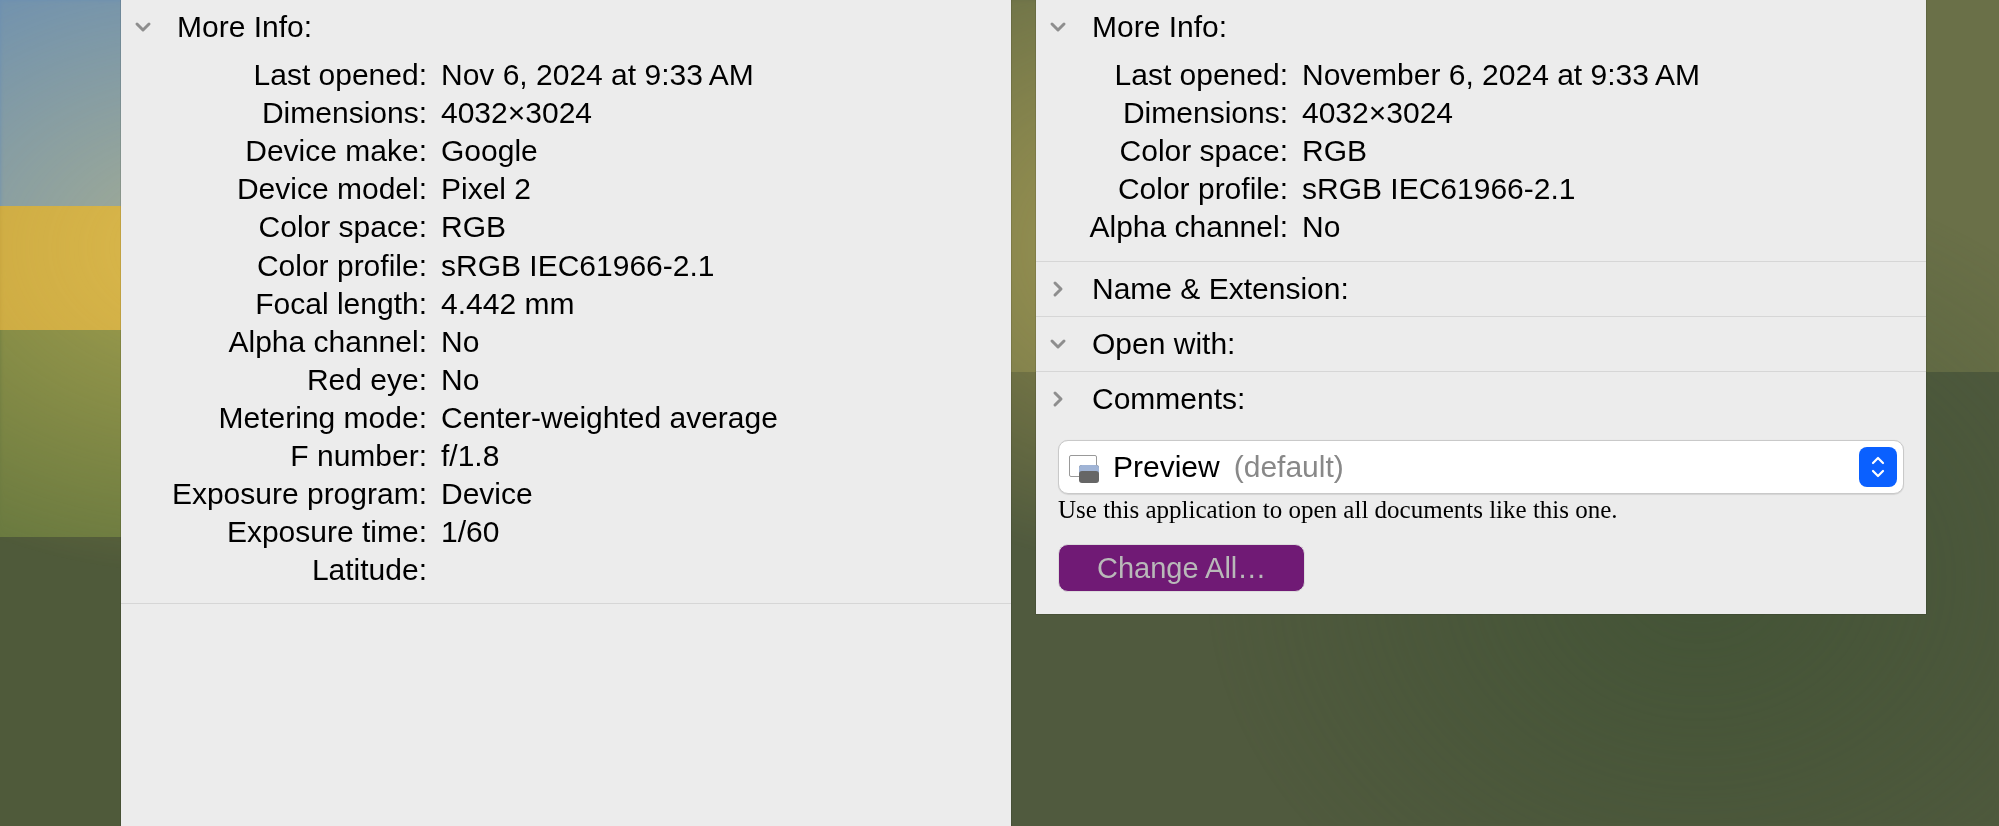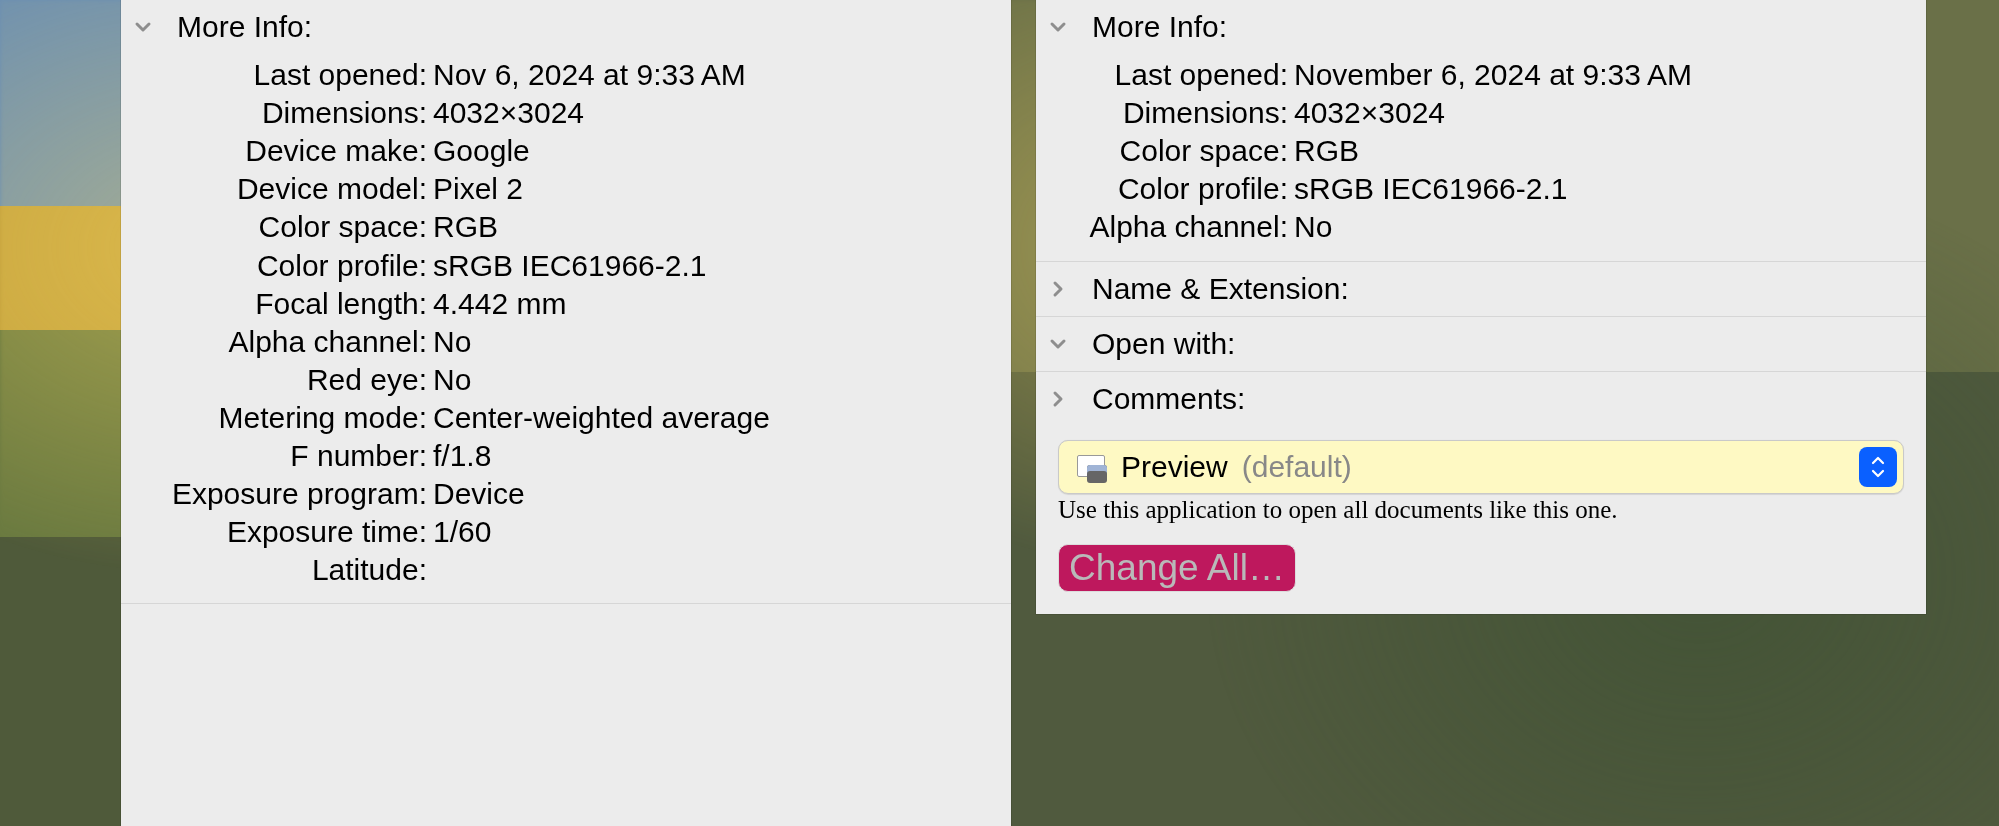--- a/index.html
+++ b/index.html
@@ -70,46 +70,46 @@
   }
   .section-header .title {
     font-weight: 400;
   }
 
   .kv-block {
     padding: 2px 14px 14px 14px;
   }
   .kv {
     display: flex;
-    gap: 6px;
+    gap: 14px;
   }
   .kv .k {
     flex: 0 0 292px;
     text-align: right;
     white-space: nowrap;
   }
   .panel.right .kv .k { flex-basis: 238px; }
   .kv .v {
     flex: 1 1 auto;
     white-space: nowrap;
   }
 
   .openwith-body {
     padding: 14px 22px 22px 22px;
   }
 
   .app-select {
     position: relative;
     height: 52px;
-    background: #fef9c3;
+    background: #ffffff;
     border: 1px solid #c9c9c9;
     border-radius: 10px;
     display: flex;
     align-items: center;
-    padding: 0 58px 0 16px;
+    padding: 0 58px 0 8px;
     gap: 10px;
     box-shadow: 0 0.5px 1px rgba(0,0,0,0.1);
   }
   .app-select .app-icon {
     width: 36px; height: 36px; flex:none;
     position: relative;
   }
   .app-select .app-icon::before {
     content:"";
     position:absolute; left:2px; top:6px; width:26px; height:20px;
@@ -137,24 +137,24 @@
     font-size: 25px;
     line-height: 1.3;
     font-family: Liberation Serif, serif;
   }
 
   .change-all {
     margin-top: 18px;
     display: inline-flex;
     align-items: center;
     height: 46px;
-    padding: 0 10px;
-    font-size: 37px;
+    padding: 0 38px;
+    font-size: 29px;
     color: #b9b9b9;
-    background: #be185d;
+    background: #701a75;
     border: 1px solid #dcdcdc;
     border-radius: 10px;
   }
 
   .divider {
     height:1px; background:#d6d6d6;
   }
 
   .chev svg { width: 100%; height: 100%; display:block; }
 </style>

